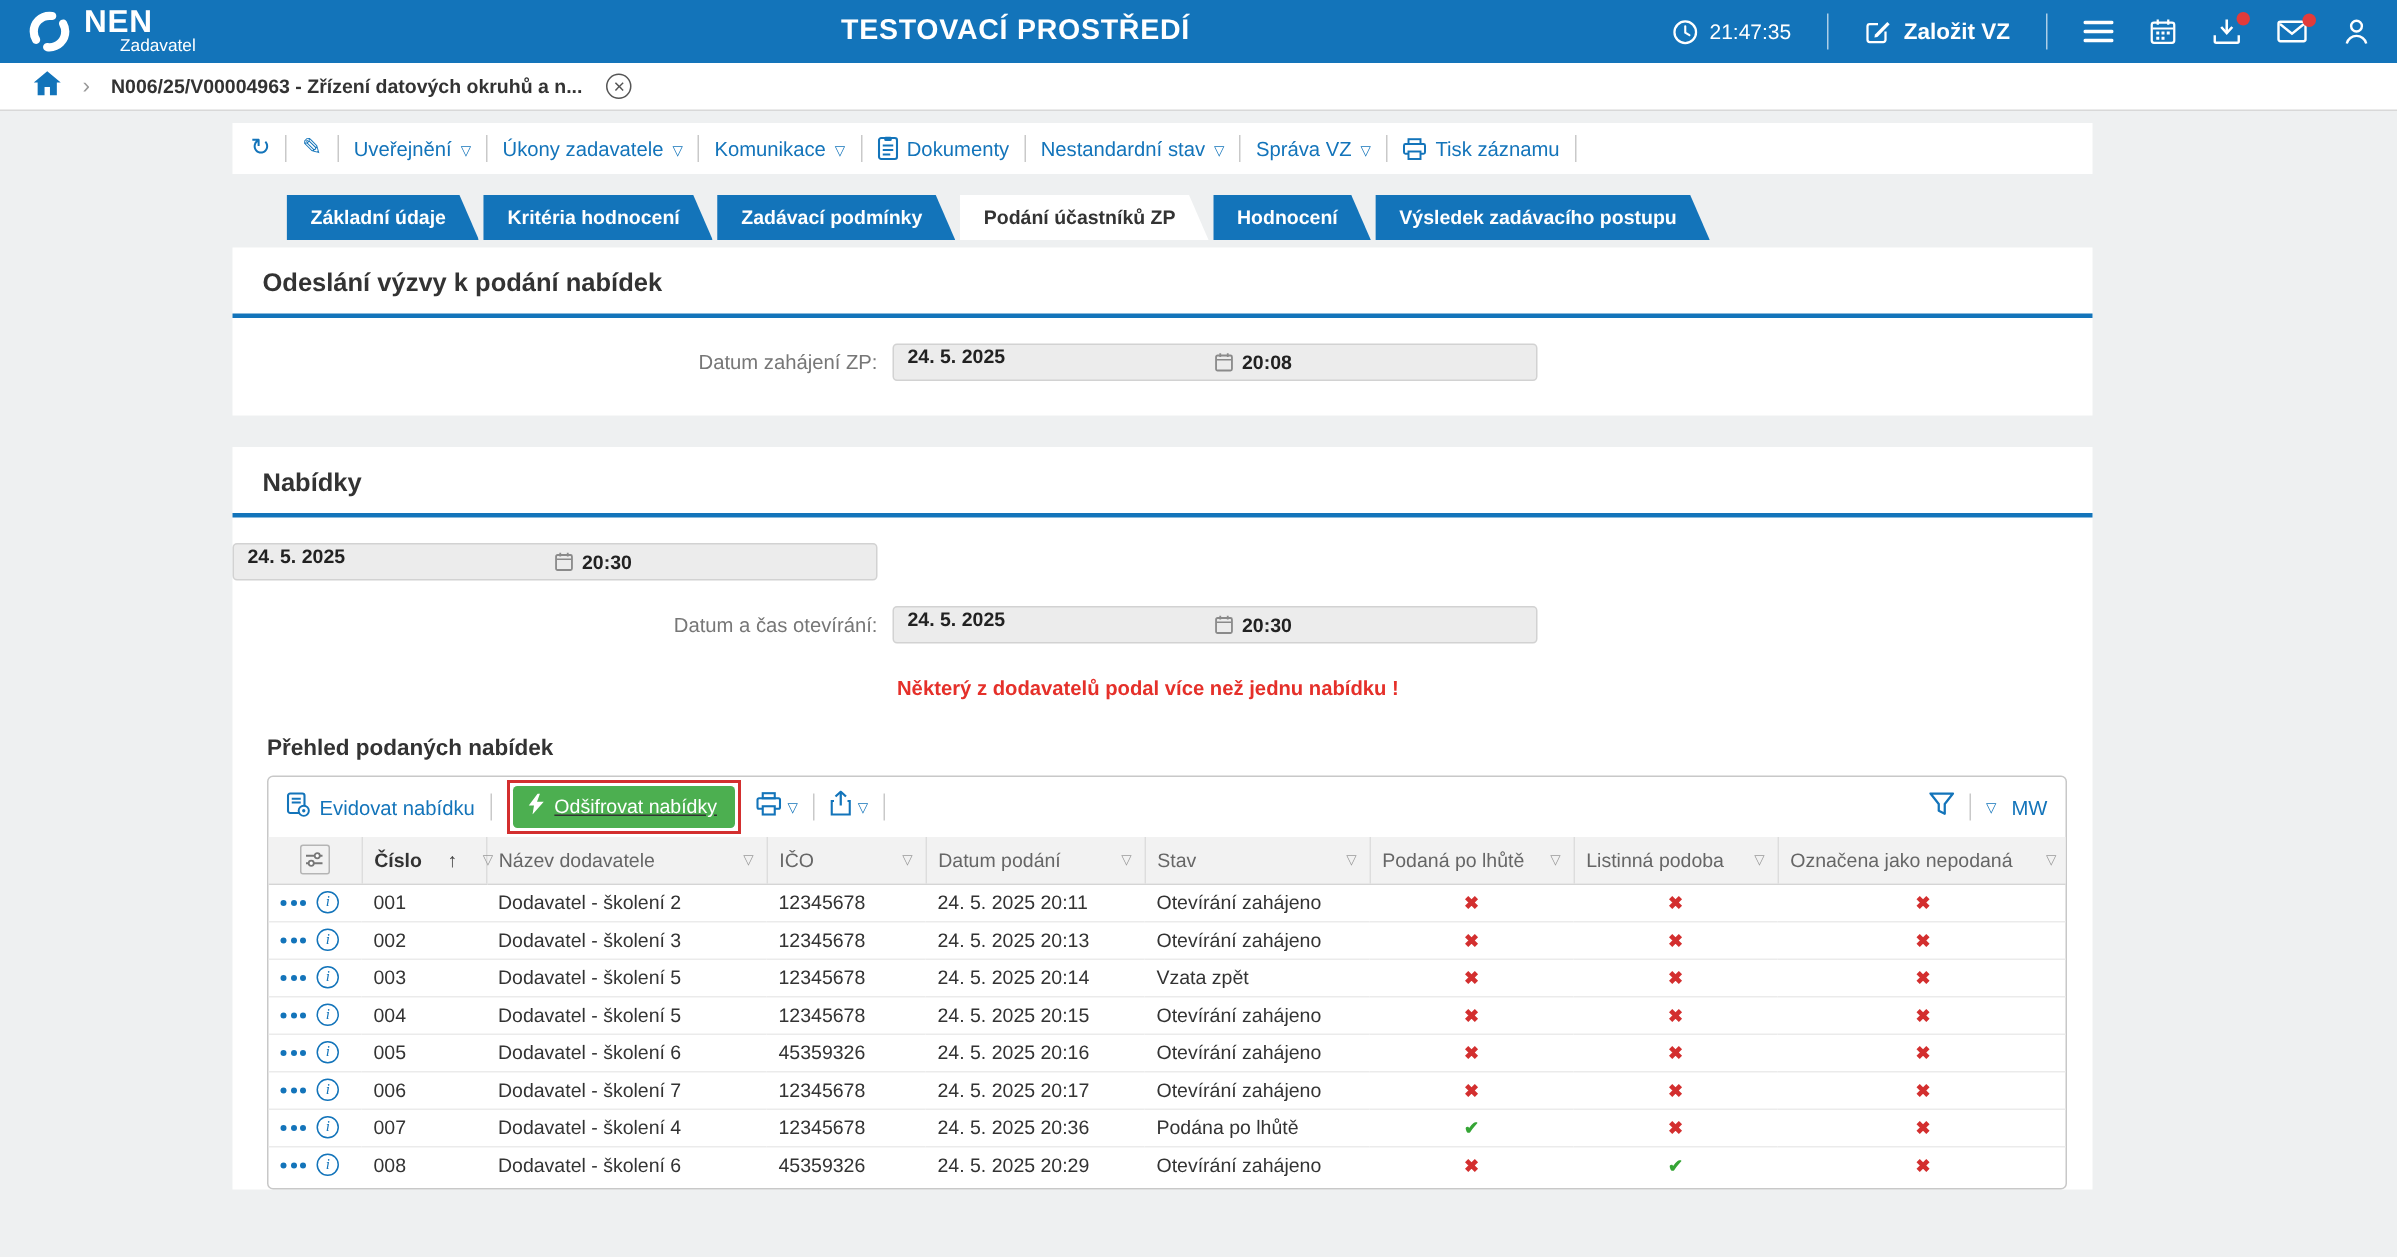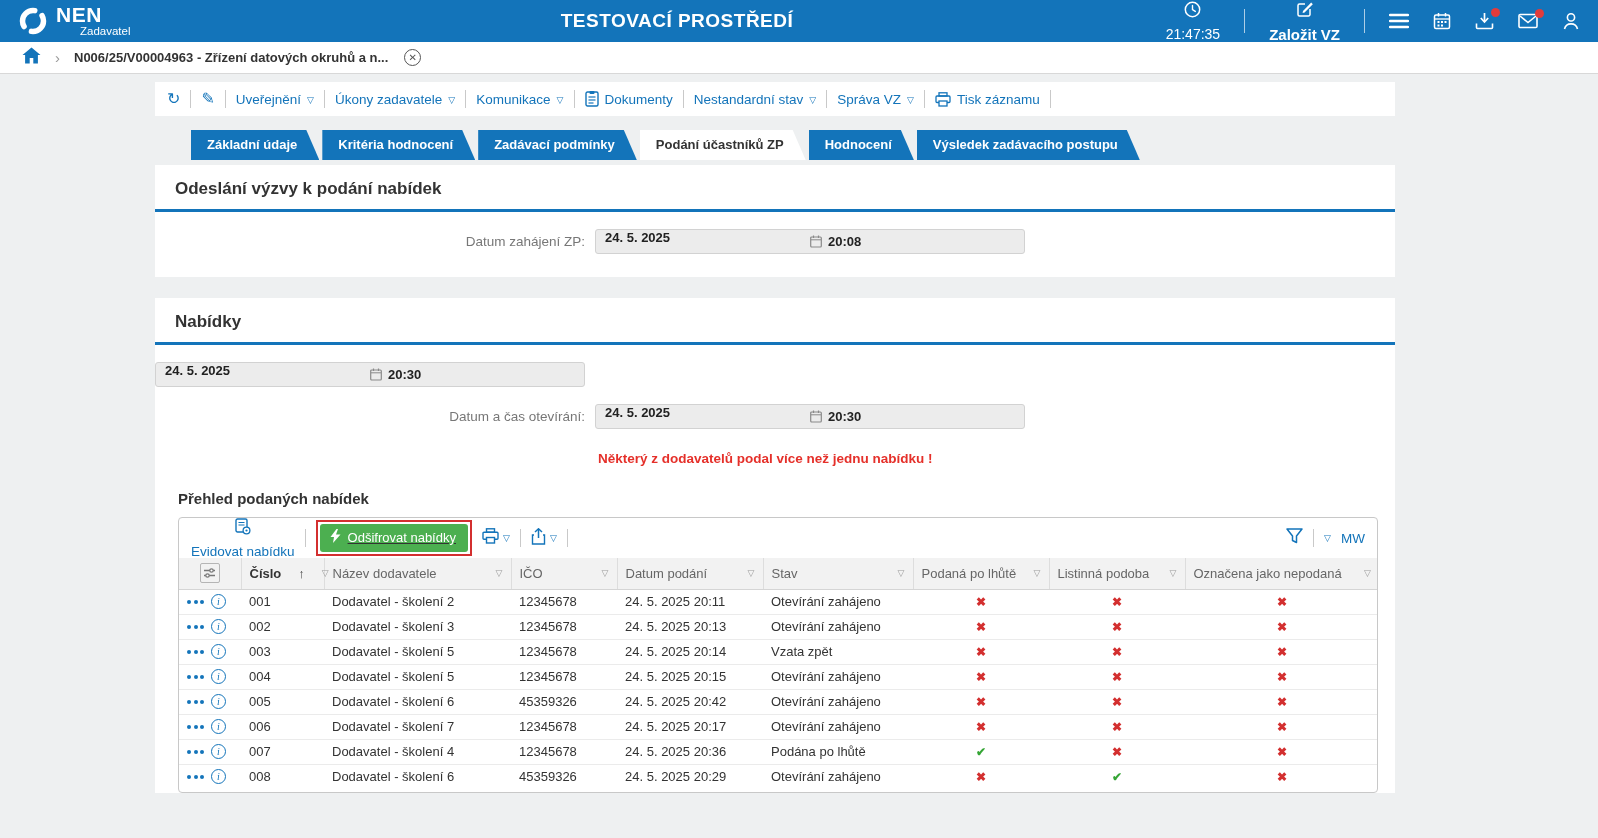--- a/index.html
+++ b/index.html
@@ -7,21 +7,21 @@
   body { font-family: "Liberation Sans", sans-serif; background: #eef0f1; color: #333; }
 
   
   .app-header { position: relative; height: 42px; background: #1374ba; display: flex; align-items: center; padding: 0 18px; color: #fff; }
   .brand { display: flex; align-items: center; gap: 8px; }
   .brand-text { display: flex; flex-direction: column; line-height: 1; }
   .brand-name { font-size: 21px; font-weight: bold; letter-spacing: .5px; }
   .brand-sub { font-size: 11.5px; margin-left: 24px; margin-top: 1px; }
   .env-title { position: absolute; left: 677px; transform: translateX(-50%); font-size: 19px; font-weight: bold; letter-spacing: .5px; }
   .header-right { margin-left: auto; display: flex; align-items: center; gap: 24px; }
-  .h-item { display: flex; align-items: center; gap: 8px; font-size: 14px; cursor: pointer; flex-direction: column; }
+  .h-item { display: flex; align-items: center; gap: 8px; font-size: 14px; cursor: pointer; }
   .h-strong { font-size: 15px; font-weight: bold; }
   .vdiv { width: 1px; height: 24px; background: rgba(255,255,255,.65); }
   .badge-wrap { position: relative; display: inline-flex; }
   .red-dot { position: absolute; top: -4px; right: -6px; width: 9px; height: 9px; border-radius: 50%; background: #e23b3b; }
   .app-header svg { display: block; }
 
   
   .breadcrumb { height: 32px; background: #fff; border-bottom: 1px solid #d8d8d8; display: flex; align-items: center; padding-left: 22px; gap: 14px; }
   .crumb-chevron { color: #9a9a9a; font-size: 15px; }
   .crumb-label { font-size: 13px; font-weight: bold; color: #333; }
@@ -57,21 +57,21 @@
   .cal-ic { color: #8a8a8a; display: inline-flex; }
 
   .warn-red { margin: 22px 0 0 443px; color: #e5302a; font-size: 13.5px; font-weight: bold; }
   .warn-gray { margin: 18px 0 0 443px; width: 433px; color: #555; font-size: 13.5px; font-weight: bold; text-align: justify; line-height: 1.45; }
 
   .offers-title { margin: 24px 0 10px 23px; font-size: 15px; font-weight: bold; color: #333; }
 
   
   .grid-box { margin: 0 17px 0 23px; border: 1px solid #c8c8c8; border-radius: 4px; background: #fff; overflow: hidden; padding-bottom: 3px; }
   .grid-toolbar { height: 40px; display: flex; align-items: center; padding: 0 12px; gap: 10px; }
-  .gt-link { display: flex; align-items: center; gap: 6px; color: #1374ba; font-size: 13.5px; cursor: pointer; flex-direction: column; }
+  .gt-link { display: flex; align-items: center; gap: 6px; color: #1374ba; font-size: 13.5px; cursor: pointer; }
   .red-outline { border: 2px solid #d32f2f; padding: 2px; display: inline-flex; text-decoration: underline; }
   .btn-green { background: #4caf50; border: none; color: #fff; font-family: inherit; font-size: 13px; padding: 5px 12px 6px 10px; border-radius: 3px; display: inline-flex; align-items: center; gap: 7px; cursor: pointer; }
   .gt-icbtn { display: flex; align-items: center; gap: 4px; color: #1374ba; cursor: pointer; }
   .gt-caret { font-size: 9px; color: #1374ba; }
   .gt-spacer { flex: 1; }
   .mw { color: #1374ba; font-size: 13.5px; }
 
   table.grid { width: 100%; border-collapse: collapse; font-size: 13px; table-layout: fixed; }
   .grid col.c0 { width: 62px; }  .grid col.c1 { width: 83px; }  .grid col.c2 { width: 187px; }
   .grid col.c3 { width: 106px; } .grid col.c4 { width: 146px; } .grid col.c5 { width: 150px; }
@@ -595,21 +595,21 @@
                     <i></i>
                     <i></i>
                     <i></i>
                   </span>
                 <span class="info">i</span>
               </span>
               </td>
               <td>005</td>
               <td>Dodavatel - školení 6</td>
               <td>45359326</td>
-              <td>24. 5. 2025 20:42</td>
+              <td>24. 5. 2025 20:16</td>
               <td>Otevírání zahájeno</td>
               <td class="bool no">✖</td>
               <td class="bool no">✖</td>
               <td class="bool no">✖</td>
             </tr>
 
             <tr>
               <td>
                 <span class="c-icons">
                 <span class="dots">

